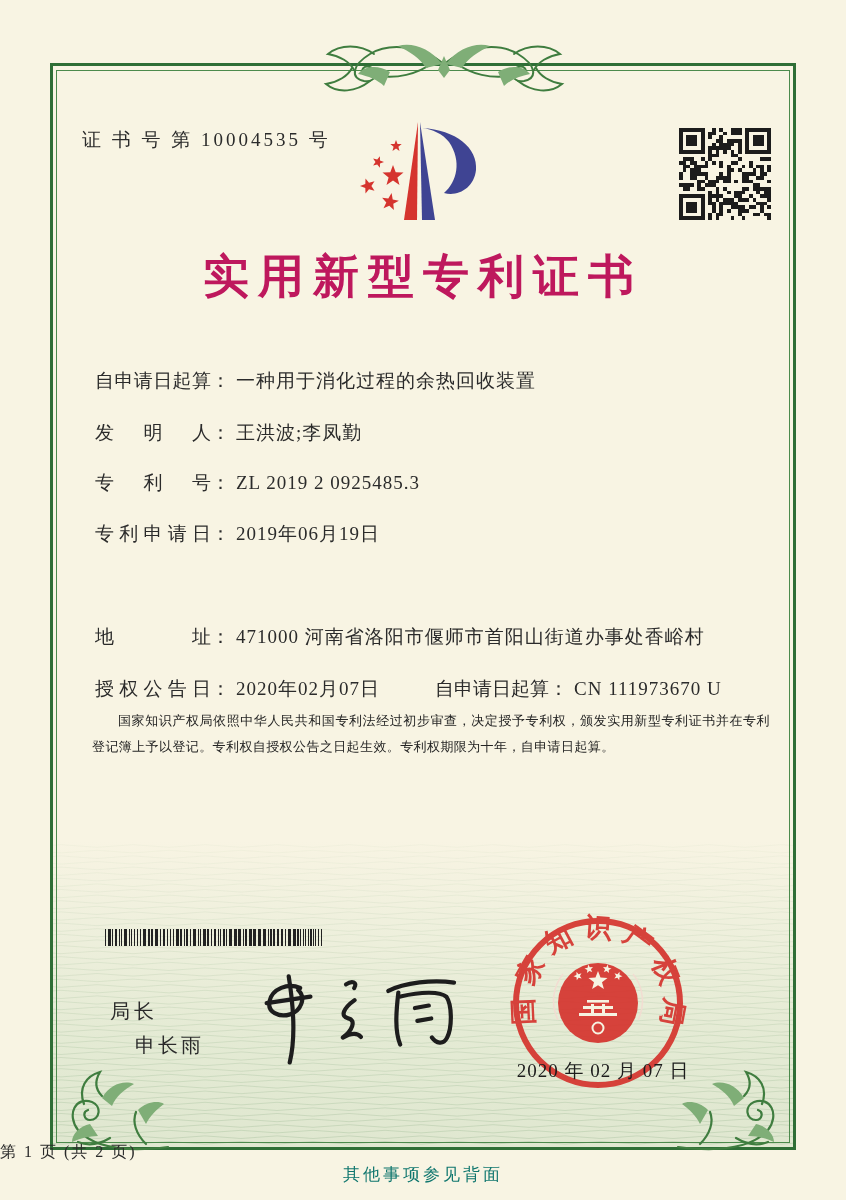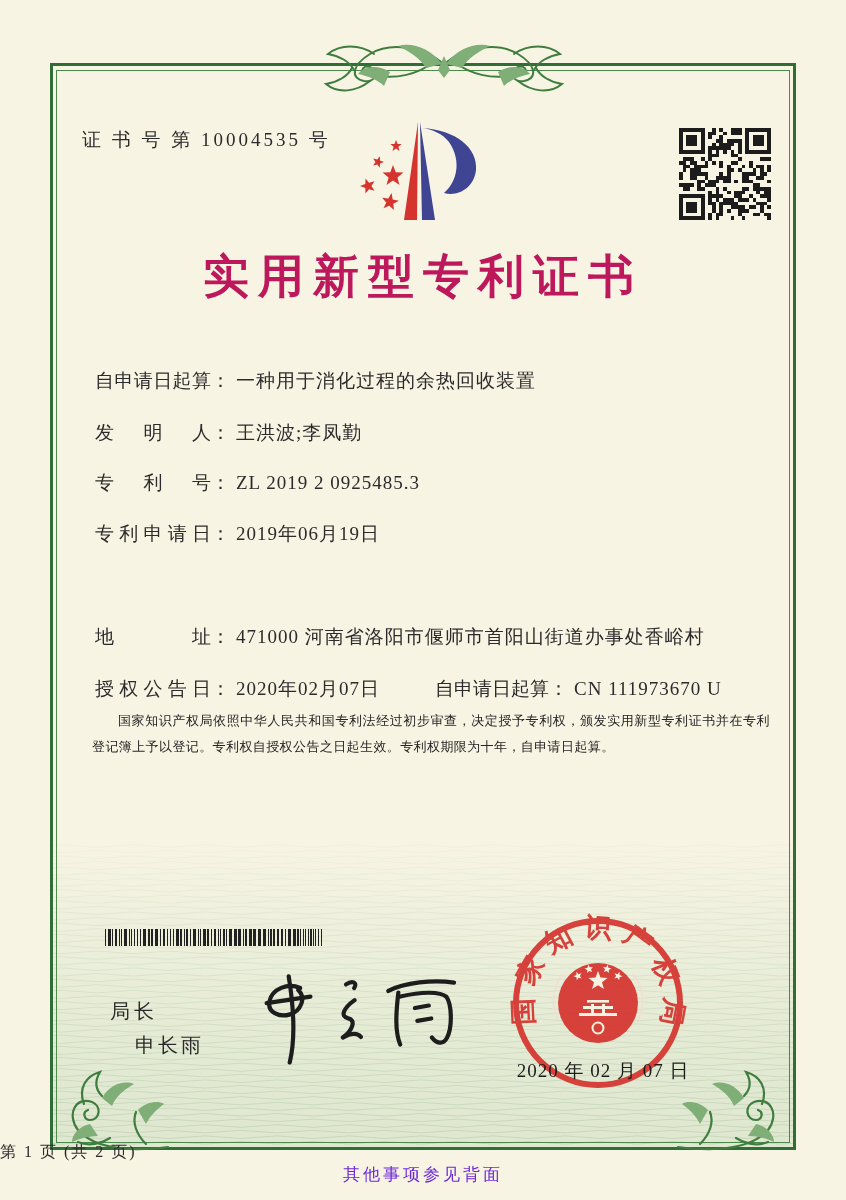--- a/index.html
+++ b/index.html
@@ -48,21 +48,21 @@
   .barcode{position:absolute;left:103px;top:929px;}
   .director-title{position:absolute;left:110px;top:998px;font-size:20px;letter-spacing:4px;}
   .director-name{position:absolute;left:110px;top:1032px;font-size:20px;letter-spacing:3px;margin-left:25px;}
   .signature{position:absolute;left:243px;top:960px;}
   .seal{position:absolute;left:503px;top:908px;}
   .seal-date{
     position:absolute;left:498px;top:1058px;width:210px;text-align:center;
     font-size:19px;letter-spacing:1px;color:#1c1c1c;
   }
   .page-indicator{position:absolute;left:0;right:0;top:1114px;font-size:16px;letter-spacing:2px;margin-top:28px;}
-  .back-note{position:absolute;left:0;right:0;top:1163px;text-align:center;font-size:17px;letter-spacing:3px;color:#6d28d9;}
+  .back-note{position:absolute;left:0;right:0;top:1163px;text-align:center;font-size:17px;letter-spacing:3px;color:#0f766e;}
 </style>
 </head>
 <body>
 
 <div class="page">
 
   <div class="guilloche">
     <svg id="waves" width="740" height="307">
         <path d="M-10 6 q18 -2.6 36 0 t36 0 t36 0 t36 0 t36 0 t36 0 t36 0 t36 0 t36 0 t36 0 t36 0 t36 0 t36 0 t36 0 t36 0 t36 0 t36 0 t36 0 t36 0 t36 0 t36 0 t36 0" fill="none" stroke="#b9cdae" stroke-width="0.8" stroke-opacity="0.120"></path>
         <path d="M-10 11.6 q18 2.6 36 0 t36 0 t36 0 t36 0 t36 0 t36 0 t36 0 t36 0 t36 0 t36 0 t36 0 t36 0 t36 0 t36 0 t36 0 t36 0 t36 0 t36 0 t36 0 t36 0 t36 0 t36 0" fill="none" stroke="#b9cdae" stroke-width="0.8" stroke-opacity="0.133"></path>

